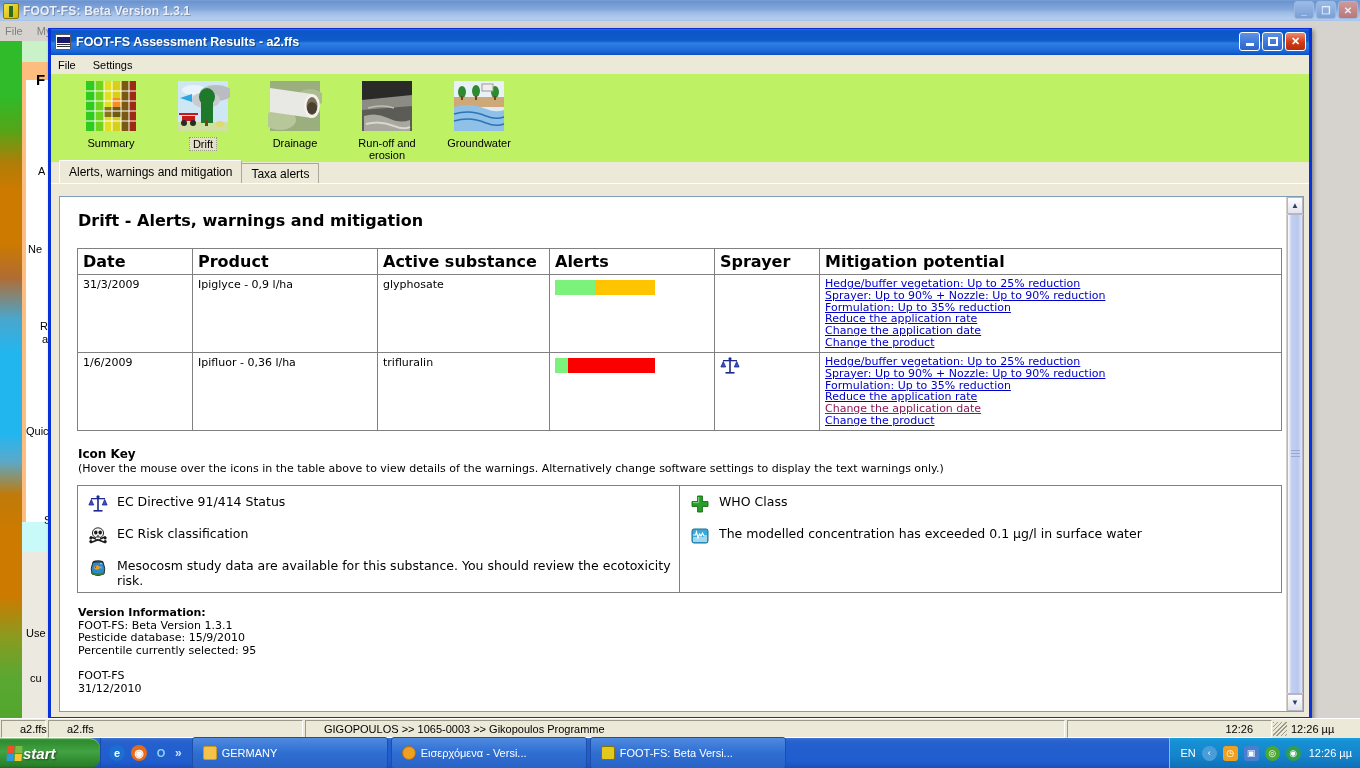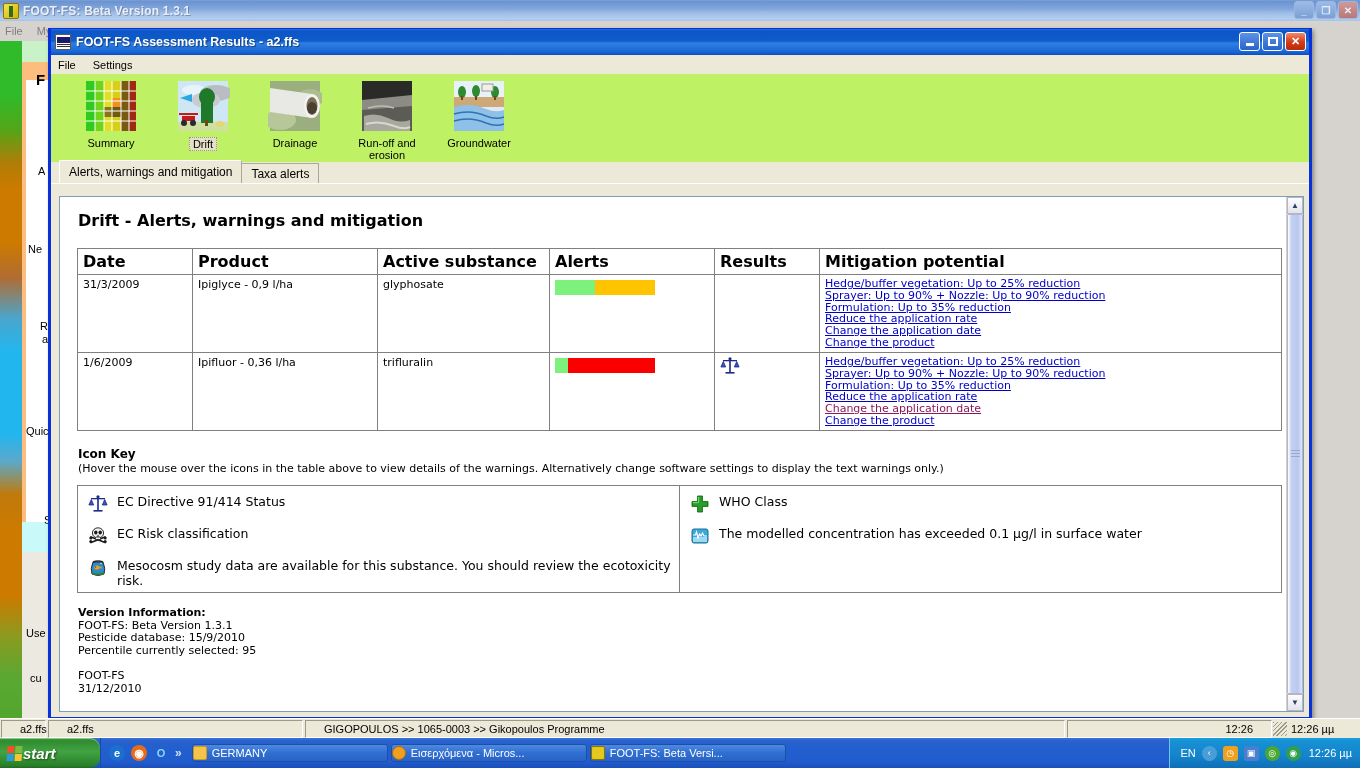--- a/index.html
+++ b/index.html
@@ -252,22 +252,22 @@
   .sf3 { left:1px; top:9px; background:#2c9cdd; } .sf4 { left:9px; top:9px; background:#f7c531; }
   .start-text { color: #fff; font-size: 15px; font-style: italic; font-weight: bold;
     text-shadow: 1px 1px 2px rgba(0,0,0,0.5); }
   .qlaunch { display: flex; align-items: center; height: 30px; padding: 0 4px 0 8px; gap: 6px;
     border-left: 1px solid #1a4aa8; }
   .ql-ico { width: 16px; height: 16px; border-radius: 50%; font-size: 11px; color: #fff;
     display: flex; align-items: center; justify-content: center; font-weight: bold; }
   .ql-chev { color: #cfe0f7; font-size: 12px; font-weight: bold; }
   .tasks { display: flex; align-items: center; gap: 3px; margin-left: 6px; flex: 1; }
   .taskbtn {
-    height: 18px; width: 196px; display: flex; align-items: center; gap: 5px;
-    padding: 0 0; border-radius: 3px; color: #fff; font-size: 11px;
+    height: 32px; width: 196px; display: flex; align-items: center; gap: 5px;
+    padding: 0 10px; border-radius: 3px; color: #fff; font-size: 11px;
     background: linear-gradient(to bottom,#4f8ae0,#2f6ed2 50%,#2a63c6);
     border: 1px solid #1d4fa8;
     overflow: hidden; white-space: nowrap;
   }
   .taskbtn .tb-ico { width: 14px; height: 14px; flex: none; border-radius: 2px; }
   .tray {
     height: 30px; display: flex; align-items: center; gap: 6px; padding: 0 8px 0 10px;
     background: linear-gradient(to bottom,#18a0e0 0%,#1790d4 12%,#1484cb 60%,#0f6fb8 100%);
     border-left: 1px solid #6fc3ef;
   }
@@ -449,21 +449,21 @@
 
         <h1>Drift - Alerts, warnings and mitigation</h1>
 
         <table class="results">
           <thead>
             <tr>
               <th class="c-date">Date</th>
               <th class="c-prod">Product</th>
               <th class="c-act">Active substance</th>
               <th class="c-alert">Alerts</th>
-              <th class="c-warn">Results</th>
+              <th class="c-warn">Sprayer</th>
               <th>Mitigation potential</th>
             </tr>
           </thead>
           <tbody>
             <tr class="row-body">
               <td>31/3/2009</td>
               <td>Ipiglyce - 0,9 l/ha</td>
               <td>glyphosate</td>
               <td>
                 <div class="alertbar">
@@ -639,21 +639,21 @@
     <div class="ql-chev">»</div>
   </div>
 
   <div class="tasks">
     <div class="taskbtn">
       <div class="tb-ico" style="background:#f5c24c;border:1px solid #c99a1f;"></div>
       <span>GERMANY</span>
     </div>
     <div class="taskbtn">
       <div class="tb-ico" style="background:#f0a020;border-radius:50%;border:1px solid #b56f0a;"></div>
-      <span>Εισερχόμενα - Micros...</span>
+      <span>Εισερχόμενα - Versi...</span>
     </div>
     <div class="taskbtn">
       <div class="tb-ico" style="background:#e3c81e;border:1px solid #8a7400;"></div>
       <span>FOOT-FS: Beta Versi...</span>
     </div>
   </div>
 
   <div class="tray">
     <span class="tray-txt">EN</span>
     <span class="tray-ico" style="background:#4a9ed8;border-radius:50%;">‹</span>

